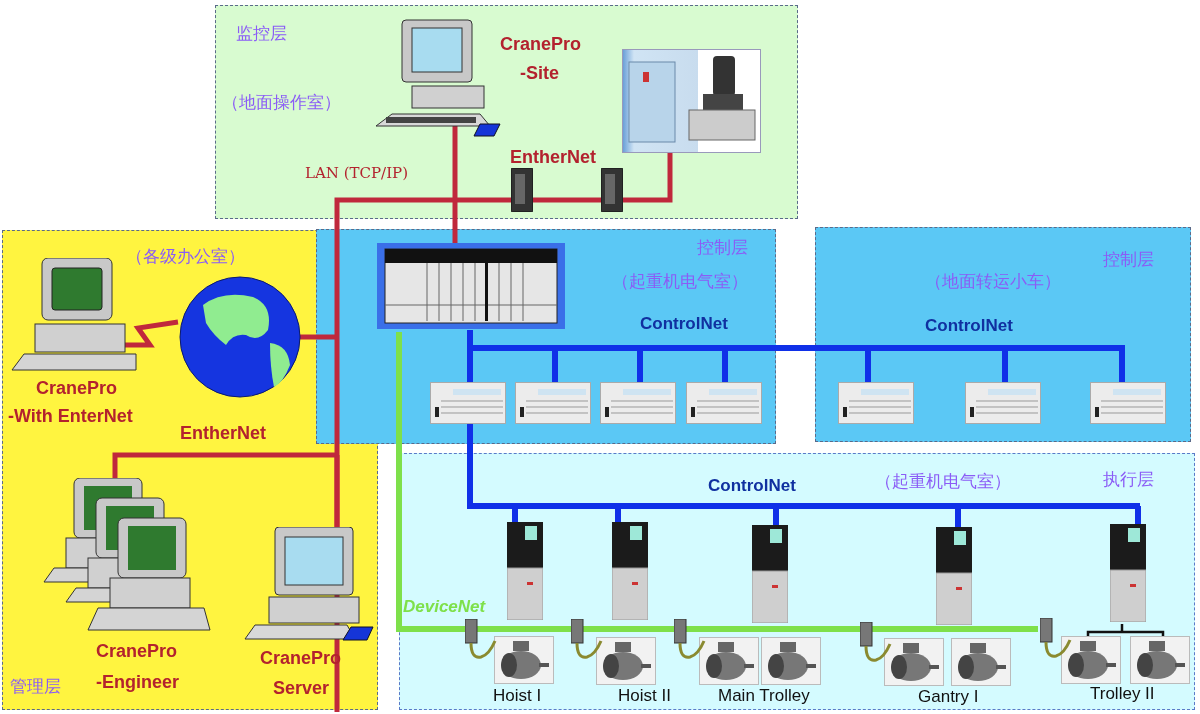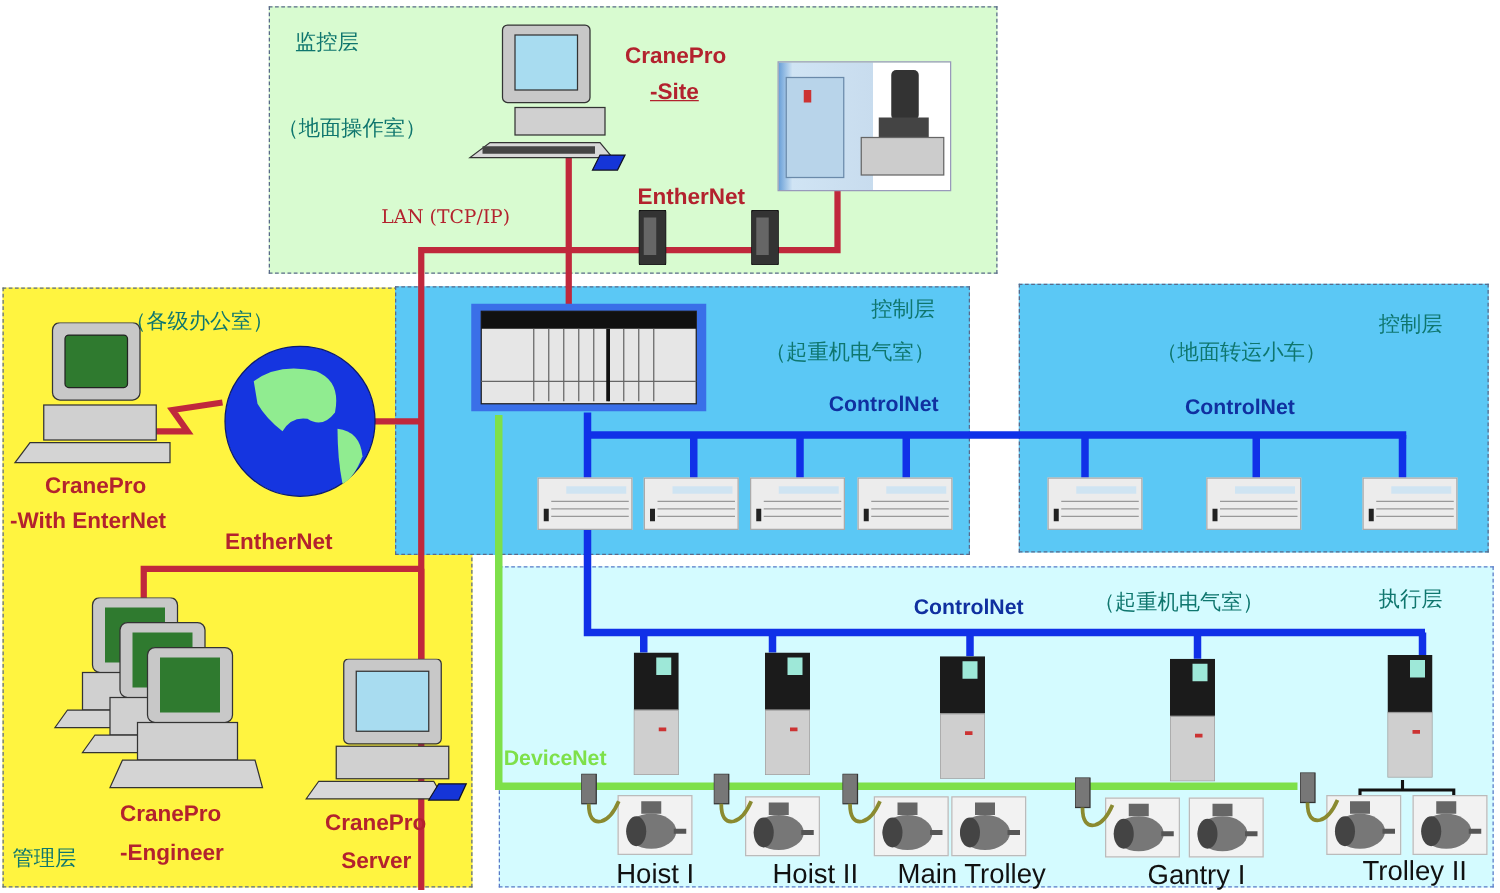--- a/index.html
+++ b/index.html
@@ -1,23 +1,23 @@
 <!DOCTYPE html>
 <html><head>
 <meta charset="utf-8">
 <style>
   html,body{margin:0;padding:0;background:#fff;}
   body{width:1200px;height:714px;position:relative;overflow:hidden;font-family:"DejaVu Sans","Liberation Sans",sans-serif;}
   .zone{position:absolute;box-sizing:border-box;border:1.5px dashed #5a6a8a;}
   .lbl{position:absolute;white-space:nowrap;font-weight:bold;}
-  .cn-black{color:#0f766e;font-size:17px;font-weight:normal;}
+  .cn-black{color:#8b5cf6;font-size:17px;font-weight:normal;}
   .red{color:#b3222e;font-family:"Liberation Sans",sans-serif;font-weight:bold;font-size:18px;}
-  .blue{color:#1030a0;font-family:"Liberation Sans",sans-serif;font-weight:bold;font-size:17px;margin-left:23px;}
+  .blue{color:#1030a0;font-family:"Liberation Sans",sans-serif;font-weight:bold;font-size:17px;}
   .green{color:#7ee04a;font-family:"Liberation Sans",sans-serif;font-weight:bold;font-size:17px;}
-  .motor-lbl{position:absolute;font-family:"Liberation Sans",sans-serif;font-size:22px;color:#111;white-space:nowrap;}
+  .motor-lbl{position:absolute;font-family:"Liberation Sans",sans-serif;font-size:17px;color:#111;white-space:nowrap;}
   svg.wires{position:absolute;left:0;top:0;}
   .dev{position:absolute;}
 </style>
 </head>
 <body>
 
 <div class="zone" style="left:215px;top:5px;width:583px;height:214px;background:#d8fbd0;"></div>
 <div class="zone" style="left:2px;top:230px;width:376px;height:480px;background:#fff440;"></div>
 <div class="zone" style="left:316px;top:229px;width:460px;height:215px;background:#5bc8f5;"></div>
 <div class="zone" style="left:815px;top:227px;width:376px;height:215px;background:#5bc8f5;"></div>
@@ -57,21 +57,21 @@
 
   <g stroke="#111" stroke-width="2.5" fill="none">
     <polyline points="1088,646 1088,632 1163,632 1163,646"></polyline>
     <line x1="1122" y1="624" x2="1122" y2="632"></line>
   </g>
 </svg>
 
 <div class="lbl cn-black" style="left:236px;top:22px;">监控层</div>
 <div class="lbl cn-black" style="left:222px;top:91px;">（地面操作室）</div>
 <div class="lbl red" style="left:500px;top:34px;">CranePro</div>
-<div class="lbl red" style="left:520px;top:63px;text-decoration:underline;">-Site</div>
+<div class="lbl red" style="left:520px;top:63px;">-Site</div>
 <div class="lbl red" style="left:510px;top:147px;">EntherNet</div>
 <div class="lbl" style="left:305px;top:164px;color:#b3222e;font-family:'DejaVu Serif',serif;font-size:15px;font-weight:normal;">LAN (TCP/IP)</div>
 
 <svg class="dev" style="left:372px;top:18px;" width="135" height="122">
   <rect x="30" y="2" width="70" height="62" rx="4" fill="#c8c8c8" stroke="#333"></rect>
   <rect x="40" y="10" width="50" height="44" fill="#a8dcf0" stroke="#333"></rect>
   <rect x="40" y="68" width="72" height="22" fill="#d0d0d0" stroke="#333"></rect>
   <polygon points="20,96 108,96 118,108 4,108" fill="#d8d8d8" stroke="#333"></polygon>
   <rect x="14" y="99" width="90" height="6" fill="#444"></rect>
   <polygon points="108,106 128,106 122,118 102,118" fill="#1535d8" stroke="#112"></polygon>
@@ -89,21 +89,21 @@
 
 <svg class="dev" style="left:511px;top:168px;" width="22" height="44">
   <rect x="0" y="0" width="22" height="44" rx="2" fill="#333" stroke="#111"></rect>
     <rect x="4" y="6" width="10" height="30" fill="#666"></rect>
 </svg>
 <svg class="dev" style="left:601px;top:168px;" width="22" height="44">
   <rect x="0" y="0" width="22" height="44" rx="2" fill="#333" stroke="#111"></rect>
     <rect x="4" y="6" width="10" height="30" fill="#666"></rect>
 </svg>
 
-<div class="lbl cn-black" style="left:100px;top:245px;">（各级办公室）</div>
+<div class="lbl cn-black" style="left:126px;top:245px;">（各级办公室）</div>
 <div class="lbl cn-black" style="left:10px;top:675px;">管理层</div>
 <svg class="dev" style="left:10px;top:258px;" width="130" height="115">
   <rect x="32" y="0" width="70" height="62" rx="6" fill="#c8c8c8" stroke="#333"></rect>
   <rect x="42" y="10" width="50" height="42" rx="3" fill="#2f7a2f" stroke="#222"></rect>
   <rect x="25" y="66" width="90" height="28" fill="#d0d0d0" stroke="#333"></rect>
   <polygon points="14,96 126,96 126,112 2,112" fill="#d4d4d4" stroke="#333"></polygon>
 </svg>
 <svg class="dev" style="left:178px;top:275px;" width="125" height="125">
   <circle cx="62" cy="62" r="60" fill="#1535e0" stroke="#0b1a70"></circle>
   <path d="M25,30 Q45,15 75,22 Q95,30 90,55 Q80,68 68,60 Q55,58 48,70 Q35,60 28,48 Z" fill="#90ec90"></path>
@@ -171,21 +171,21 @@
 <div id="io-main"></div>
 
 <div class="lbl cn-black" style="left:1103px;top:248px;">控制层</div>
 <div class="lbl cn-black" style="left:925px;top:270px;">（地面转运小车）</div>
 <div class="lbl blue" style="left:925px;top:316px;">ControlNet</div>
 <div id="io-ground"></div>
 
 <div class="lbl blue" style="left:708px;top:476px;">ControlNet</div>
 <div class="lbl cn-black" style="left:875px;top:470px;">（起重机电气室）</div>
 <div class="lbl cn-black" style="left:1103px;top:468px;">执行层</div>
-<div class="lbl green" style="left:403px;top:597px;">DeviceNet</div>
+<div class="lbl green" style="left:403px;top:597px;font-style:italic;">DeviceNet</div>
 <div id="drives"></div>
 <div id="motors"></div>
 
 <div class="motor-lbl" style="left:493px;top:686px;">Hoist I</div>
 <div class="motor-lbl" style="left:618px;top:686px;">Hoist II</div>
 <div class="motor-lbl" style="left:718px;top:686px;">Main Trolley</div>
 <div class="motor-lbl" style="left:918px;top:687px;">Gantry I</div>
 <div class="motor-lbl" style="left:1090px;top:684px;">Trolley II</div>
 
 <div class="dev" style="left: 430px; top: 382px; width: 74px; height: 40px; background: rgb(236, 236, 236); border: 1px solid rgb(170, 170, 170);"><svg width="74" height="40">

